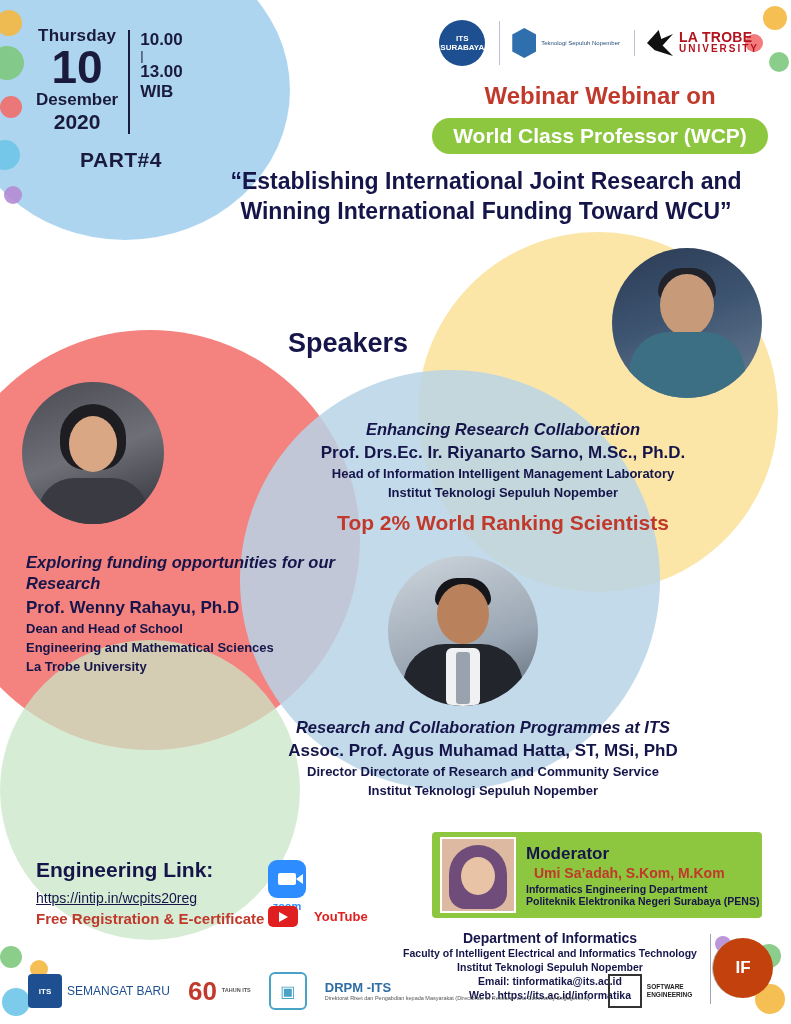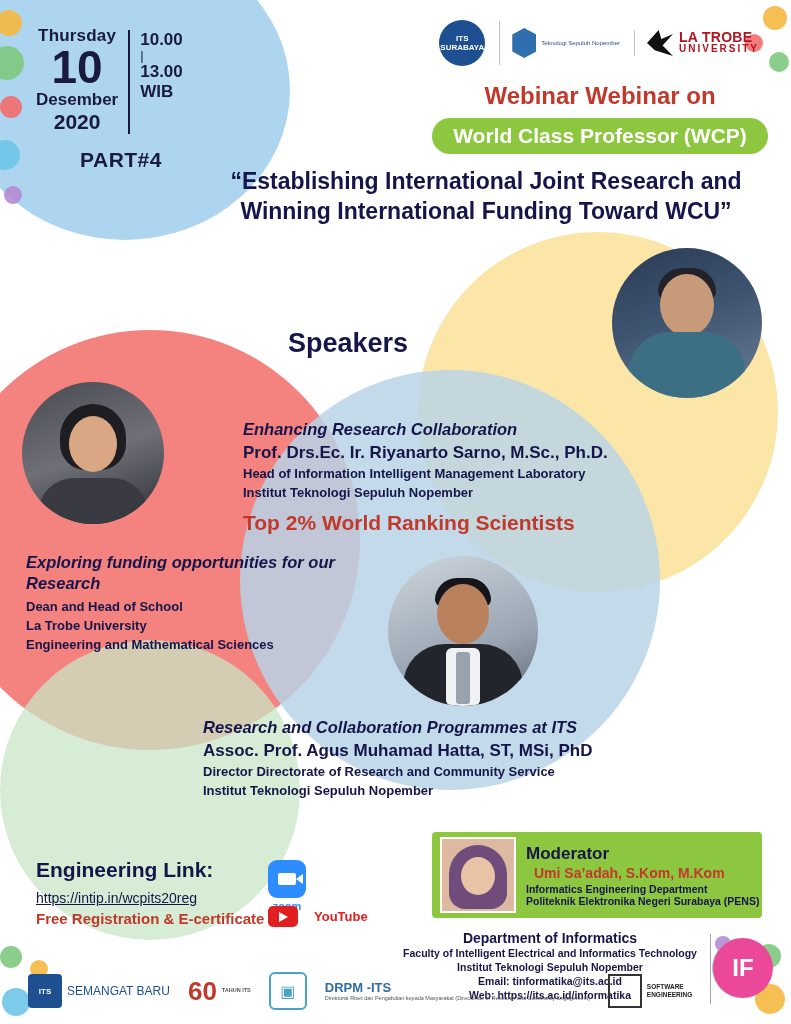--- a/index.html
+++ b/index.html
@@ -188,21 +188,21 @@
   .wenny-hair { top: 22px; width: 66px; height: 66px; background: #1d1d22; border-radius: 33px 33px 26px 26px;}
   .wenny-body { top: 96px; width: 110px; height: 62px; background: #3a3a42; border-radius: 36px 36px 0 0;}
   .hatta-head { top: 28px; width: 52px; height: 60px; background: #b9825c; }
   .hatta-hair { top: 22px; width: 56px; height: 28px; background: #15151a; border-radius: 28px 28px 8px 8px;}
   .hatta-body { top: 88px; width: 120px; height: 66px; background: #23252c; border-radius: 42px 42px 0 0;}
   .hatta-shirt { top: 92px; width: 34px; height: 58px; background: #f0f1f3; border-radius: 6px;}
   .hatta-tie { top: 96px; width: 14px; height: 52px; background: #9aa3ad; border-radius: 3px;}
 
   
   .sp-block { position: absolute; z-index: 6; }
-  .sp-right { text-align: left; }
+  .sp-right { text-align: center; }
   .sp-left { text-align: left; }
   .sp-topic {
     font-size: 16.5px; font-style: italic; font-weight: bold; color: #15154a;
     margin-bottom: 4px;
   }
   .sp-name { font-size: 17px; font-weight: bold; color: #15154a; }
   .sp-role { font-size: 13px; font-weight: bold; color: #15154a; line-height: 17px; margin-top: 2px;}
   .sp-badge {
     font-size: 21px; font-weight: bold; color: #c0392b; margin-top: 10px;
   }
@@ -276,23 +276,23 @@
 
   
   .dept-block {
     position: absolute; right: 86px; top: 930px; width: 310px;
     text-align: center; z-index: 6;
   }
   .dept-title { font-size: 14px; font-weight: bold; color: #15154a; }
   .dept-line { font-size: 10.5px; font-weight: bold; color: #15154a; line-height: 14px; }
   .if-logo {
     position: absolute; right: 18px; top: 938px;
-    width: 60px; height: 60px; border-radius: 50%; background: #ec4899;
+    width: 60px; height: 60px; border-radius: 50%; background: #c2410c;
     display: flex; align-items: center; justify-content: center;
-    color: #fff; font-size: 24px; font-weight: bold; z-index: 6;
+    color: #fff; font-size: 17px; font-weight: bold; z-index: 6;
     border-left: 1px solid #b8c2cc;
   }
   .dept-divider {
     position: absolute; right: 80px; top: 934px; width: 1px; height: 70px;
     background: #9aa6b3; z-index: 6;
   }
 
   .footer-logos {
     position: absolute; left: 28px; bottom: 14px;
     display: flex; align-items: center; gap: 18px; z-index: 6;
@@ -411,23 +411,24 @@
 <div class="sp-block sp-right block-sarno">
   <div class="sp-topic">Enhancing Research Collaboration</div>
   <div class="sp-name">Prof. Drs.Ec. Ir. Riyanarto Sarno, M.Sc., Ph.D.</div>
   <div class="sp-role">Head of Information Intelligent Management Laboratory</div>
   <div class="sp-role">Institut Teknologi Sepuluh Nopember</div>
   <div class="sp-badge">Top 2% World Ranking Scientists</div>
 </div>
 
 <div class="sp-block sp-left block-wenny">
   <div class="sp-topic">Exploring funding opportunities for our Research</div>
+  <div class="sp-name">Prof. Wenny Rahayu, Ph.D</div>
   <div class="sp-role">Dean and Head of School</div>
+  <div class="sp-role">Engineering and Mathematical Sciences</div>
   <div class="sp-role">La Trobe University</div>
-  <div class="sp-role">Engineering and Mathematical Sciences</div>
 </div>
 
 <div class="sp-block sp-right block-hatta">
   <div class="sp-topic">Research and Collaboration Programmes at ITS</div>
   <div class="sp-name">Assoc. Prof. Agus Muhamad Hatta, ST, MSi, PhD</div>
   <div class="sp-role">Director Directorate of Research and Community Service</div>
   <div class="sp-role">Institut Teknologi Sepuluh Nopember</div>
 </div>
 
 <div class="moderator-card">

